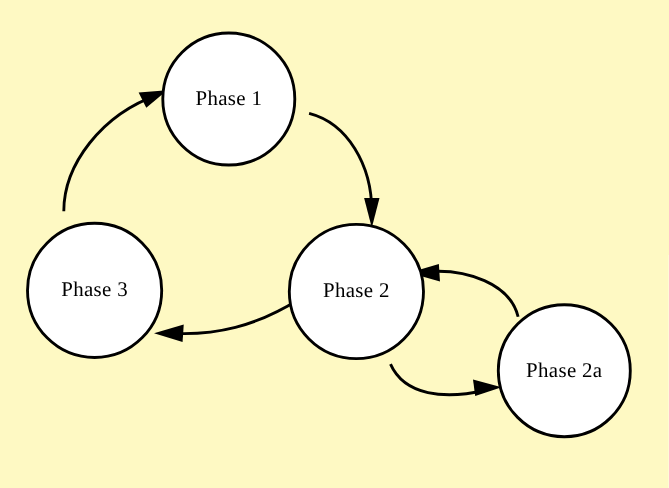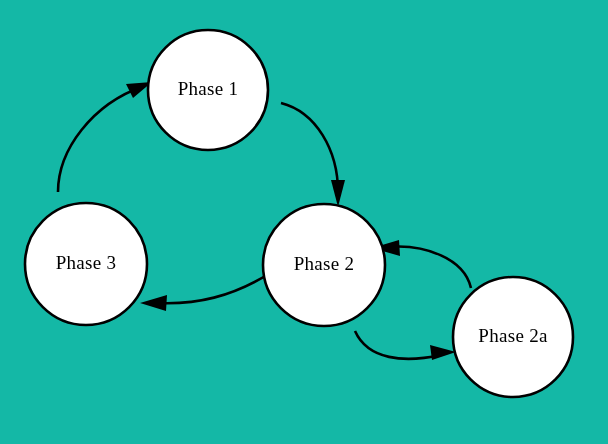--- a/index.html
+++ b/index.html
@@ -11,21 +11,21 @@
   body {
     width: 608px;
     height: 444px;
     font-family: "Liberation Serif", "DejaVu Serif", serif;
     overflow: hidden;
   }
   #diagram-root {
     position: relative;
     width: 608px;
     height: 444px;
-    background: #14b8a6;
+    background: #fef9c3;
   }
   #diagram-svg {
     position: absolute;
     top: 0;
     left: 0;
     width: 608px;
     height: 444px;
     display: block;
   }
   .node-circle {

